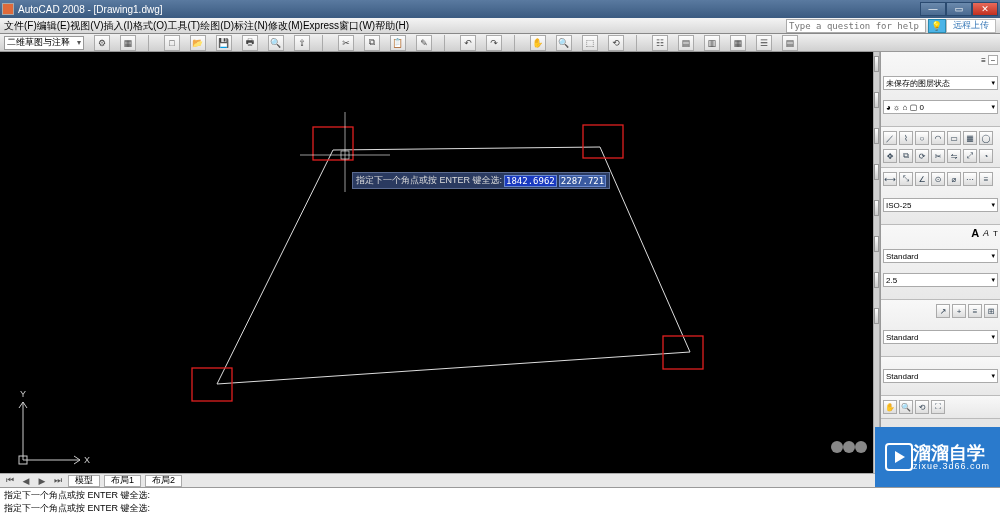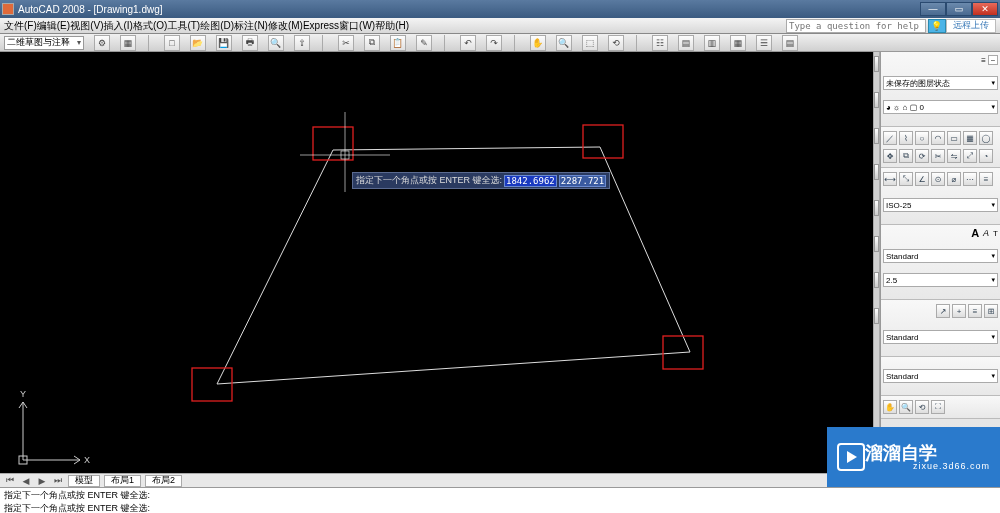--- a/index.html
+++ b/index.html
@@ -57,21 +57,21 @@
 .rpanel .droprow::after{content:"▾"; position:absolute; right:2px; font-size:7px;}
 .rpanel .iconrow { display:flex; flex-wrap:wrap; gap:2px; padding:2px 0;}
 .rpanel .iconrow .ic { width:14px;height:14px; background:linear-gradient(#fff,#ddd); border:1px solid #aaa; font-size:8px; display:flex;align-items:center;justify-content:center;color:#345;}
 .rpanel .secwrap {position:relative;}
 
 
 .watermark { position:absolute; right:0; bottom:26px; background:#2a7acc; color:#fff; padding:16px 10px; display:flex; align-items:center; font-size:18px; font-weight:bold;}
 .watermark .play { width:28px;height:28px;border:2px solid #fff;border-radius:4px;display:flex;align-items:center;justify-content:center;}
 .watermark .play::before{content:"";border-left:10px solid #fff;border-top:6px solid transparent;border-bottom:6px solid transparent;margin-left:3px;}
 .watermark .txt { line-height:1;}
-.watermark .sub { font-size:9px; font-weight:normal; letter-spacing:1px;margin-left:48px;}
+.watermark .sub { font-size:9px; font-weight:normal; letter-spacing:1px;}
 
 
 .people { position:absolute; right:6px; bottom:20px; display:flex; gap:-2px;}
 .people span{ width:12px;height:12px;background:#888;border-radius:50%;}
 
 </style>
 </head>
 <body>
 
 <div class="titlebar">

